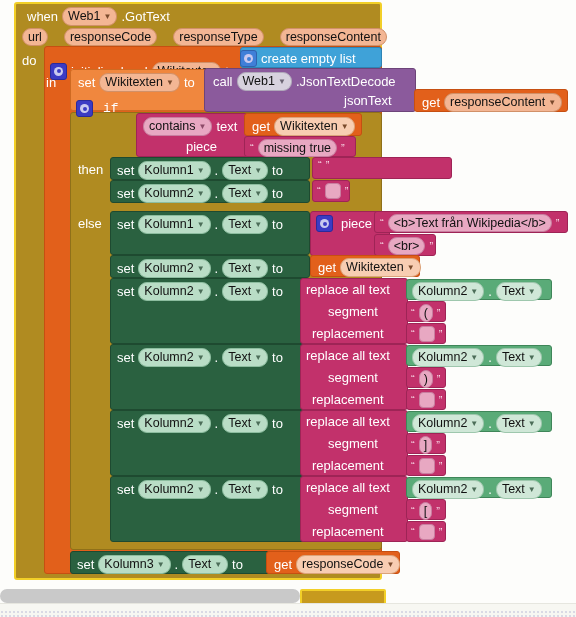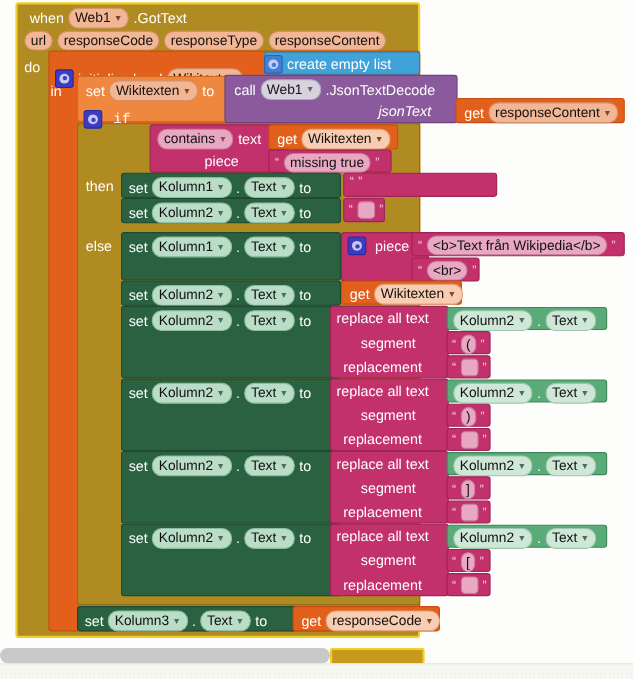--- a/index.html
+++ b/index.html
@@ -94,21 +94,21 @@
 <div class="canvas">
 
   <div class="blk event" style="left:14px;top:2px;width:368px;height:578px;"></div>
 
   <div class="row" style="left:27px;top:7px;">
     <span class="txt lbl">when</span>
     <span class="pill"><span>Web1</span><span class="caret">▼</span></span>
     <span class="txt lbl">.GotText</span>
   </div>
 
-  <div class="row" style="left:22px;top:28px;gap:4px;">
+  <div class="row" style="left:22px;top:28px;gap:16px;">
     <span class="pill">url</span>
     <span class="pill">responseCode</span>
     <span class="pill">responseType</span>
     <span class="pill">responseContent</span>
   </div>
 
   <div class="row" style="left:22px;top:53px;">
     <span class="txt lbl">do</span>
   </div>
 
@@ -137,21 +137,21 @@
     <span class="pill"><span>Wikitexten</span><span class="caret">▼</span></span>
     <span class="txt lbl">to</span>
   </div>
 
   <div class="blk purple" style="left:204px;top:68px;width:212px;height:44px;"></div>
   <div class="row" style="left:213px;top:72px;">
     <span class="txt lbl">call</span>
     <span class="pill grey"><span>Web1</span><span class="caret gy">▼</span></span>
     <span class="txt lbl">.JsonTextDecode</span>
   </div>
-  <div class="row" style="left:344px;top:93px;font-style:italic;">
+  <div class="row" style="left:344px;top:93px;">
     <span class="txt lbl">jsonText</span>
   </div>
 
   <div class="blk orange" style="left:414px;top:89px;width:154px;height:23px;"></div>
   <div class="row" style="left:422px;top:93px;">
     <span class="txt lbl">get</span>
     <span class="pill"><span>responseContent</span><span class="caret">▼</span></span>
   </div>
 
   <div class="blk ctrl" style="left:70px;top:112px;width:312px;height:438px;"></div>

